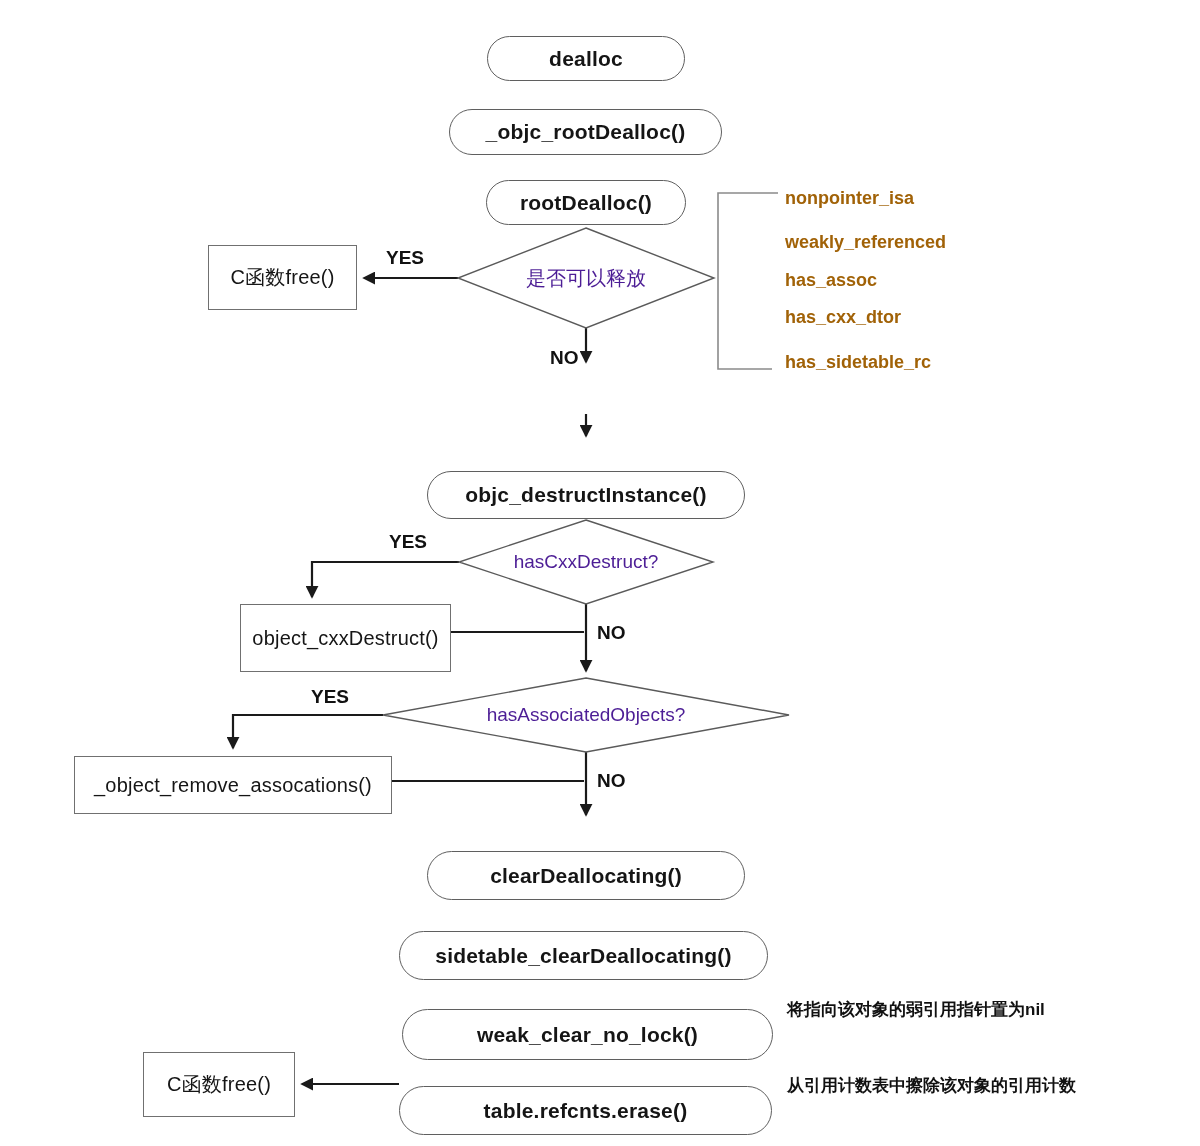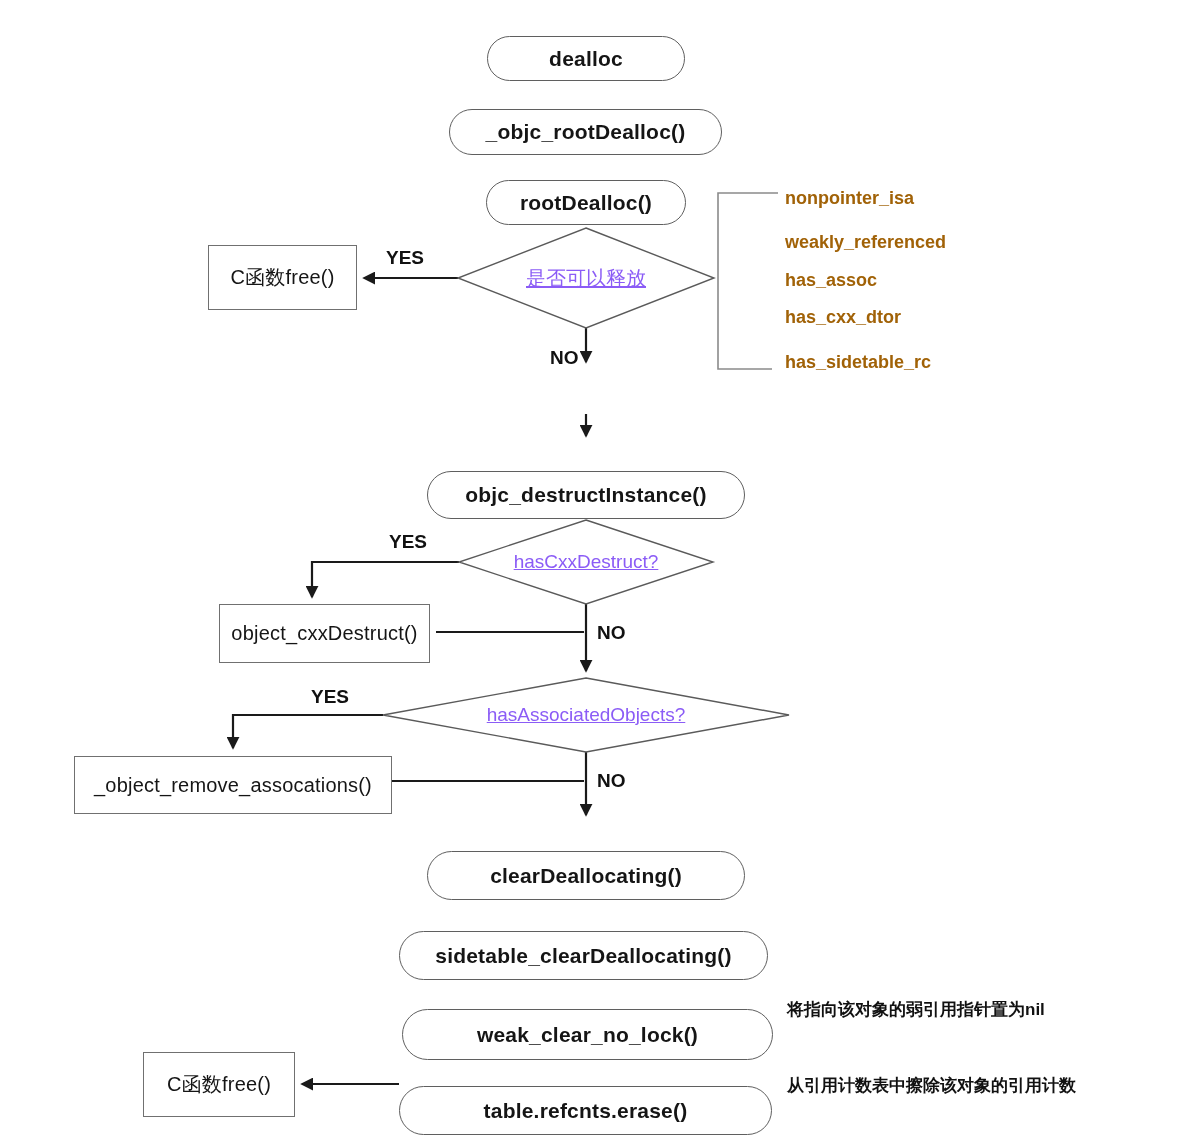--- a/index.html
+++ b/index.html
@@ -19,21 +19,21 @@
   .pill {
     border:1.5px solid #5f5f5f; border-radius:28px;
     font-size:21px; font-weight:700;margin-top:28px;
   }
   .rect {
     border:1.5px solid #707070;
     font-size:20px; font-weight:400;
   }
   .dlabel {
     position:absolute; display:flex; align-items:center; justify-content:center;
-    font-size:19px; font-weight:400; color:#8b5cf6; white-space:nowrap;text-decoration:underline;
+    font-size:19px; font-weight:400; color:#4c1d95; white-space:nowrap;
   }
   .elabel {
     position:absolute; font-size:19px; font-weight:700; color:#111; white-space:nowrap;
   }
   .flag {
     position:absolute; left:785px; font-size:18px; font-weight:700; color:#a16207; white-space:nowrap;
   }
   .note {
     position:absolute; left:787px; font-size:17px; font-weight:700; color:#111; white-space:nowrap;
   }
@@ -82,21 +82,21 @@
   <div class="node pill" style="left:487px;top:8px;width:198px;height:45px">dealloc</div>
   <div class="node pill" style="left:449px;top:81px;width:273px;height:46px">_objc_rootDealloc()</div>
   <div class="node pill" style="left:486px;top:152px;width:200px;height:45px">rootDealloc()</div>
   <div class="node pill" style="left:427px;top:443px;width:318px;height:48px">objc_destructInstance()</div>
   <div class="node pill" style="left:427px;top:823px;width:318px;height:49px">clearDeallocating()</div>
   <div class="node pill" style="left:399px;top:903px;width:369px;height:49px">sidetable_clearDeallocating()</div>
   <div class="node pill" style="left:402px;top:981px;width:371px;height:51px">weak_clear_no_lock()</div>
   <div class="node pill" style="left:399px;top:1058px;width:373px;height:49px">table.refcnts.erase()</div>
 
   <div class="node rect" style="left:208px;top:245px;width:149px;height:65px">C函数free()</div>
-  <div class="node rect" style="left:219px;top:604px;width:211px;height:59px">object_cxxDestruct()</div>
+  <div class="node rect" style="left:240px;top:604px;width:211px;height:68px">object_cxxDestruct()</div>
   <div class="node rect" style="left:74px;top:756px;width:318px;height:58px">_object_remove_assocations()</div>
   <div class="node rect" style="left:143px;top:1052px;width:152px;height:65px">C函数free()</div>
 
   <div class="dlabel" style="left:458px;top:228px;width:256px;height:100px;font-size:20px">是否可以释放</div>
   <div class="dlabel" style="left:459px;top:520px;width:254px;height:84px">hasCxxDestruct?</div>
   <div class="dlabel" style="left:383px;top:678px;width:406px;height:74px">hasAssociatedObjects?</div>
 
   <div class="elabel" style="left:386px;top:247px">YES</div>
   <div class="elabel" style="left:550px;top:347px">NO</div>
   <div class="elabel" style="left:389px;top:531px">YES</div>

